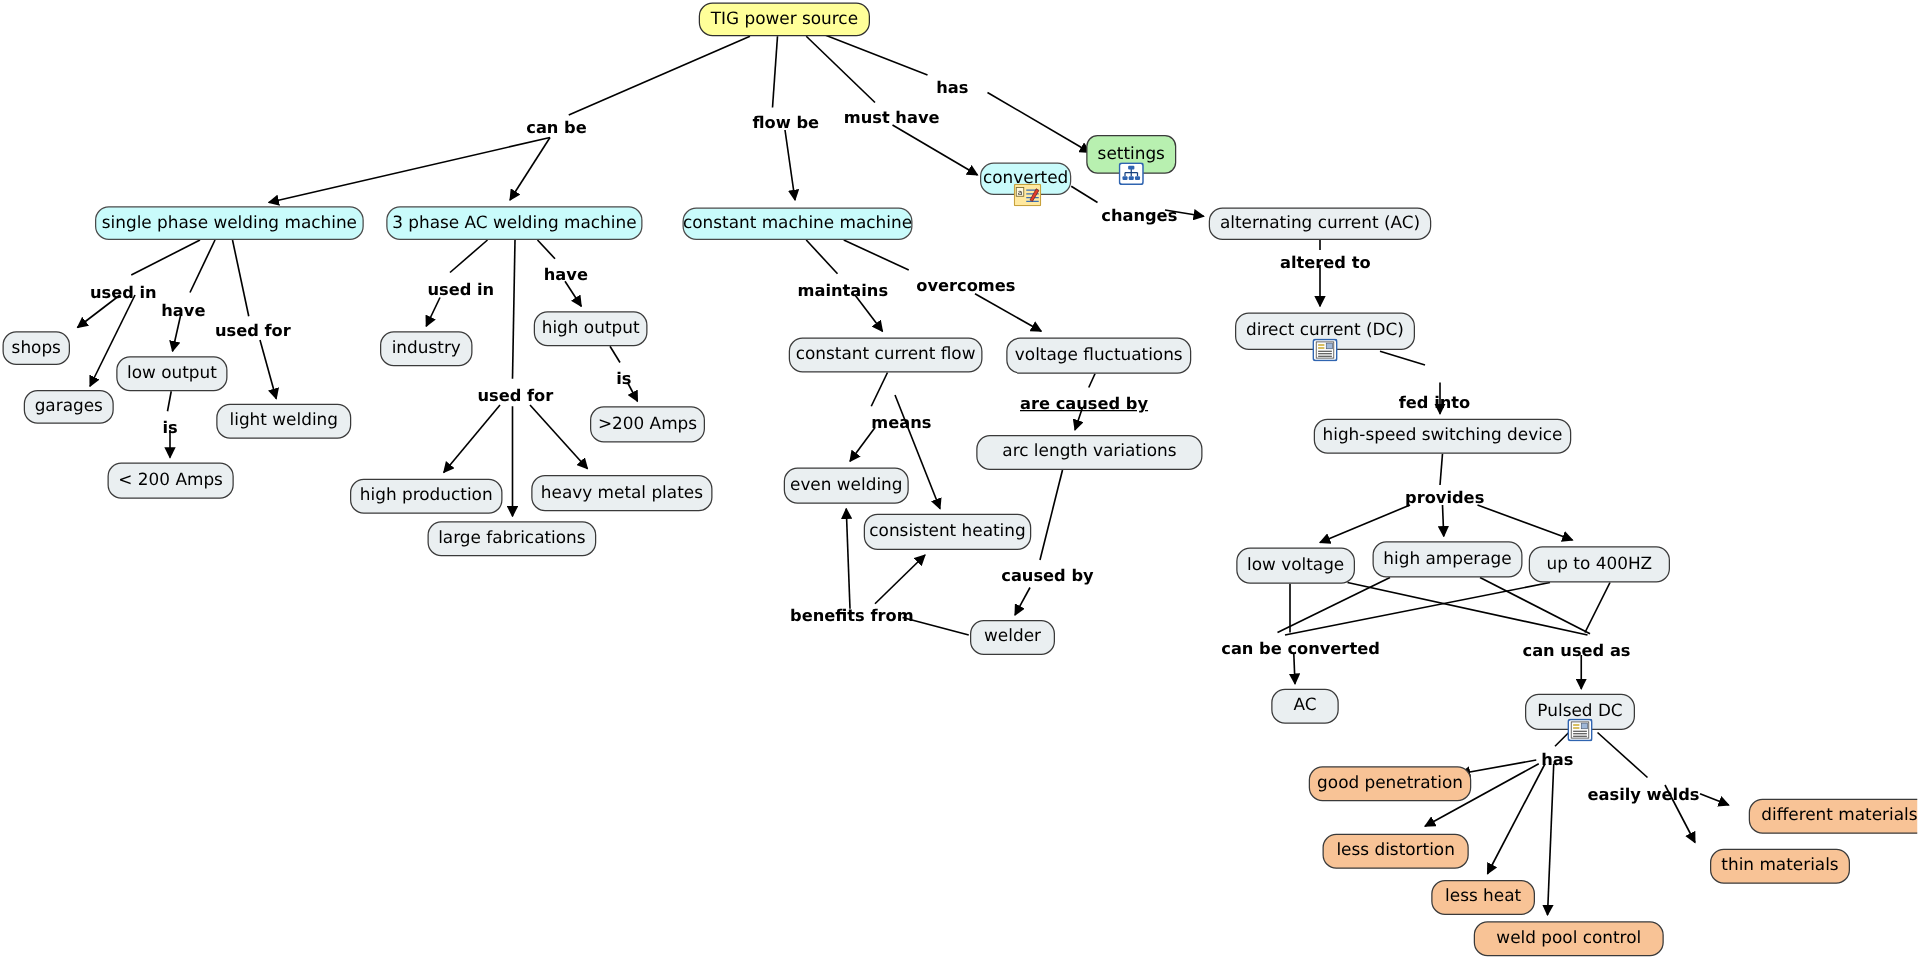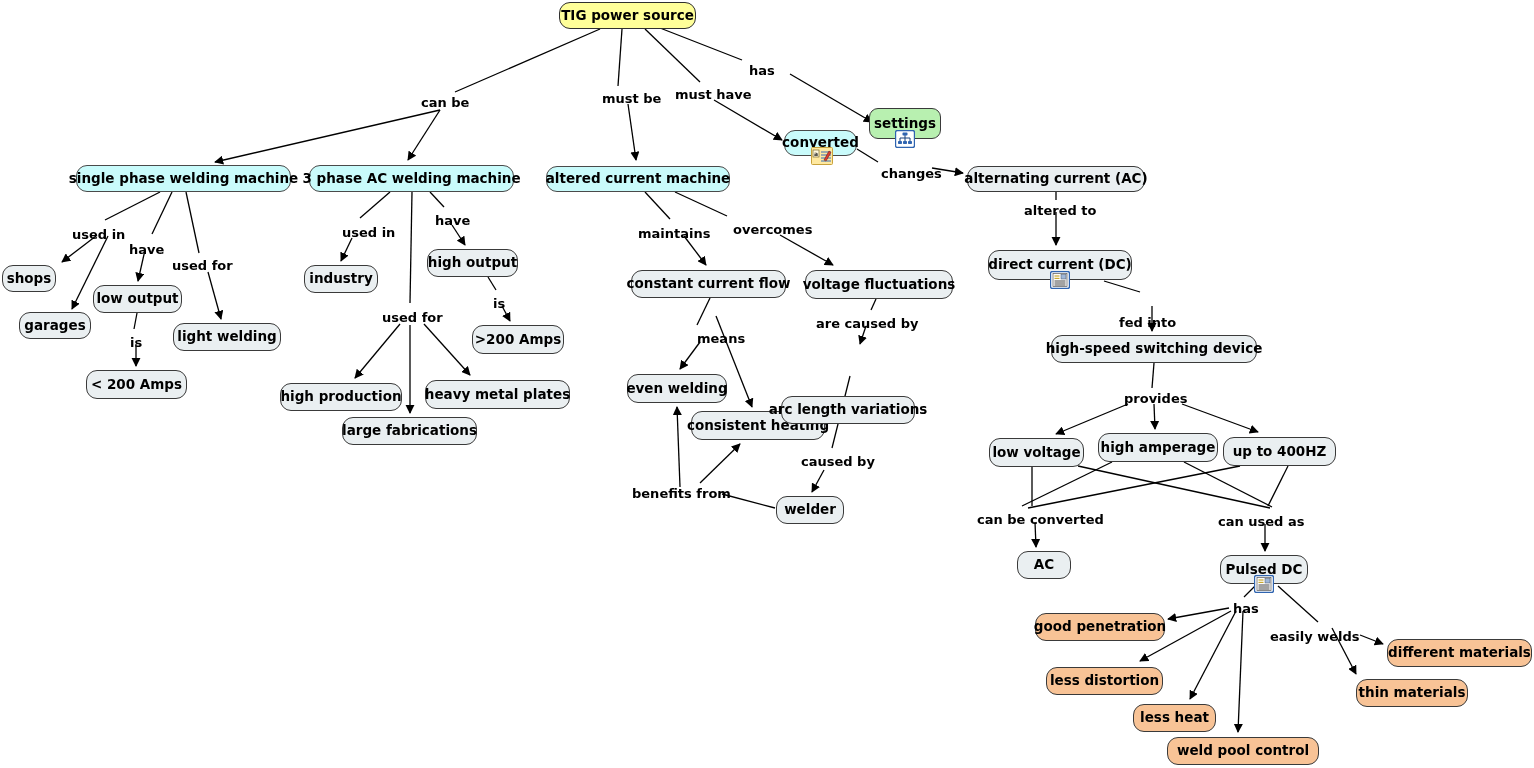--- a/index.html
+++ b/index.html
@@ -13,33 +13,33 @@
   }
   #edges{position:absolute;left:0;top:0;width:1534px;height:768px;pointer-events:none;}
   .node{
     position:absolute;
     box-sizing:border-box;
     border:1.5px solid #3a3a3a;
     border-radius:11px;
     display:flex;
     align-items:center;
     justify-content:center;
-    font-weight:bold;
+    font-weight:normal;
     font-size:13.5px;
     color:#000;
     white-space:nowrap;
     padding:0 26px;
     line-height:1;
     letter-spacing:0px;
   }
   .n-root{background:#ffff99;border-color:#2f2f2f;}
   .n-cyan{background:#c9fbfb;border-color:#4a4a4a;}
   .n-plain{background:#eaeff1;border-color:#3a3a3a;}
   .n-green{background:#b8f0b0;border-color:#3a3a3a;border-radius:9px;}
-  .n-orange{background:#f8c396;border-color:#3a3a3a;}
+  .n-orange{background:#f8c396;border-color:#3a3a3a;margin-left:12px;}
   .edge-label{
     position:absolute;
     font-family:"DejaVu Sans","Liberation Sans",sans-serif;
     font-size:13px;
     font-weight:bold;
     color:#000;
     white-space:nowrap;
     line-height:1;
   }
   .badge{
@@ -145,58 +145,58 @@
       <line x1="824" y1="470" x2="812" y2="492" marker-end="url(#arw)"></line>
 
       <line x1="775" y1="508" x2="722" y2="494"></line>
       <line x1="680" y1="487" x2="677" y2="407" marker-end="url(#arw)"></line>
       <line x1="700" y1="483" x2="740" y2="444" marker-end="url(#arw)"></line>
     </g>
   </svg>
 
   <div id="labels">
       <div class="edge-label" style="left: 421px; top: 96px;">can be</div>
-      <div class="edge-label" style="left: 602px; top: 92px;">must be</div>
+      <div class="edge-label" style="left: 602px; top: 92px;">flow be</div>
       <div class="edge-label" style="left: 675px; top: 88px;">must have</div>
       <div class="edge-label" style="left: 749px; top: 64px;">has</div>
       <div class="edge-label" style="left: 881px; top: 167px;">changes</div>
       <div class="edge-label" style="left: 1024px; top: 204px;">altered to</div>
       <div class="edge-label" style="left: 1119px; top: 296px; margin-top: 20px;">fed into</div>
       <div class="edge-label" style="left: 1124px; top: 392px;">provides</div>
       <div class="edge-label" style="left: 72px; top: 228px;">used in</div>
       <div class="edge-label" style="left: 129px; top: 243px;">have</div>
       <div class="edge-label" style="left: 172px; top: 259px;">used for</div>
       <div class="edge-label" style="left: 130px; top: 336px;">is</div>
       <div class="edge-label" style="left: 342px; top: 226px;">used in</div>
       <div class="edge-label" style="left: 435px; top: 214px;">have</div>
       <div class="edge-label" style="left: 493px; top: 297px;">is</div>
       <div class="edge-label" style="left: 382px; top: 311px;">used for</div>
       <div class="edge-label" style="left: 638px; top: 227px;">maintains</div>
       <div class="edge-label" style="left: 733px; top: 223px;">overcomes</div>
       <div class="edge-label" style="left: 697px; top: 332px;">means</div>
-      <div class="edge-label" style="left: 816px; top: 317px;">are caused by</div>
+      <div class="edge-label" style="left: 816px; top: 317px; text-decoration: underline;">are caused by</div>
       <div class="edge-label" style="left: 801px; top: 455px;">caused by</div>
       <div class="edge-label" style="left: 632px; top: 487px;">benefits from</div>
       <div class="edge-label" style="left: 977px; top: 513px;">can be converted</div>
       <div class="edge-label" style="left: 1218px; top: 515px;">can used as</div>
       <div class="edge-label" style="left: 1233px; top: 602px;">has</div>
       <div class="edge-label" style="left: 1270px; top: 630px;">easily welds</div>
     </div>
   <div id="nodes">
       <div class="node n-root" style="left: 559px; top: 2px; width: 137px; height: 27px;">
         <span>TIG power source</span>
       </div>
       <div class="node n-cyan" style="left: 76px; top: 165px; width: 215px; height: 27px;">
         <span>single phase welding machine</span>
       </div>
       <div class="node n-cyan" style="left: 309px; top: 165px; width: 205px; height: 27px;">
         <span>3 phase AC welding machine</span>
       </div>
       <div class="node n-cyan" style="left: 546px; top: 166px; width: 184px; height: 26px;">
-        <span>altered current machine</span>
+        <span>constant machine machine</span>
       </div>
       <div class="node n-cyan" style="left: 784px; top: 130px; width: 73px; height: 26px;">
         <span>converted</span>
         <span class="badge">
           <svg viewBox="0 0 22 18" width="22" height="18" xmlns="http://www.w3.org/2000/svg">
             <rect x="0.5" y="0.5" width="21" height="17" rx="1" fill="#ffe9a0" stroke="#c8a23c"></rect>
             <rect x="2" y="3" width="6" height="7" fill="#fff8dd" stroke="#7a6a30" stroke-width="0.7"></rect>
             <text x="5" y="9" font-size="6" font-family="DejaVu Sans" text-anchor="middle" fill="#222">a</text>
             <g stroke="#3a6fb5" stroke-width="1">
               <line x1="10" y1="5" x2="20" y2="5"></line>
@@ -290,21 +290,21 @@
       </div>
       <div class="node n-plain" style="left: 805px; top: 270px; width: 148px; height: 29px;">
         <span>voltage fluctuations</span>
       </div>
       <div class="node n-plain" style="left: 627px; top: 374px; width: 100px; height: 29px; text-align: right;">
         <span>even welding</span>
       </div>
       <div class="node n-plain" style="left: 691px; top: 411px; width: 134px; height: 29px;">
         <span>consistent heating</span>
       </div>
-      <div class="node n-plain" style="left: 781px; top: 348px; width: 134px; height: 28px; margin-top: 48px;">
+      <div class="node n-plain" style="left: 781px; top: 348px; width: 181px; height: 28px;">
         <span>arc length variations</span>
       </div>
       <div class="node n-plain" style="left: 776px; top: 496px; width: 68px; height: 28px;">
         <span>welder</span>
       </div>
       <div class="node n-plain" style="left: 1051px; top: 335px; width: 206px; height: 28px;">
         <span>high-speed switching device</span>
       </div>
       <div class="node n-plain" style="left: 989px; top: 438px; width: 95px; height: 29px;">
         <span>low voltage</span>

